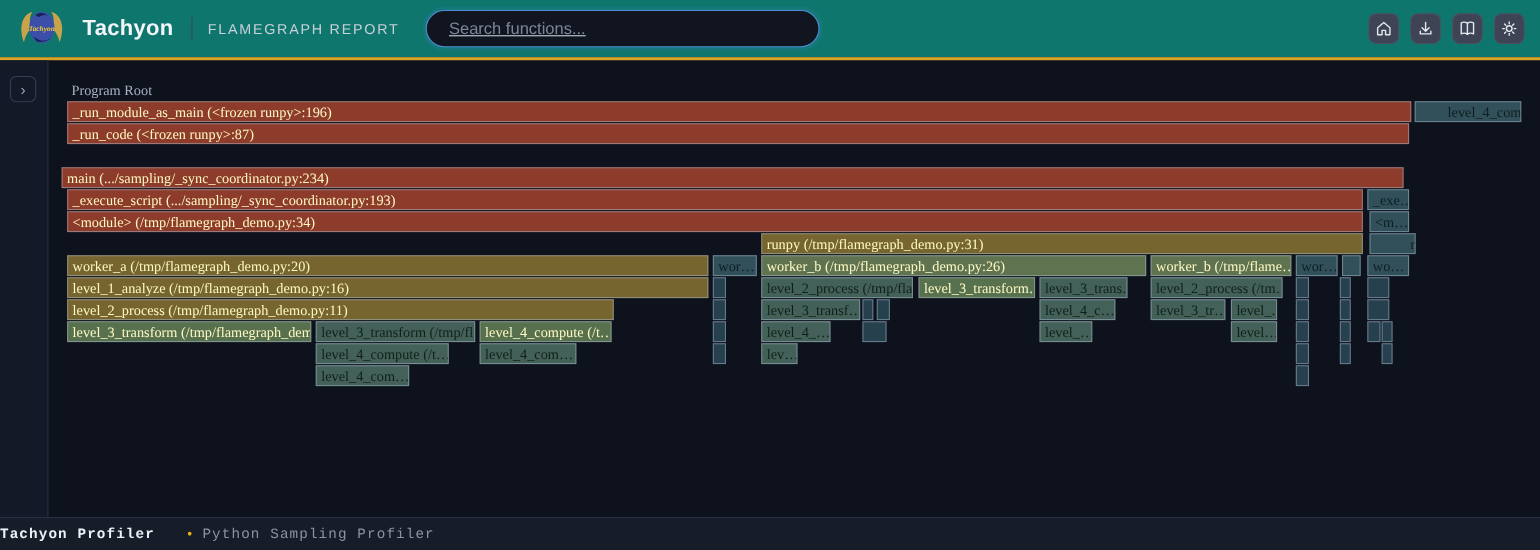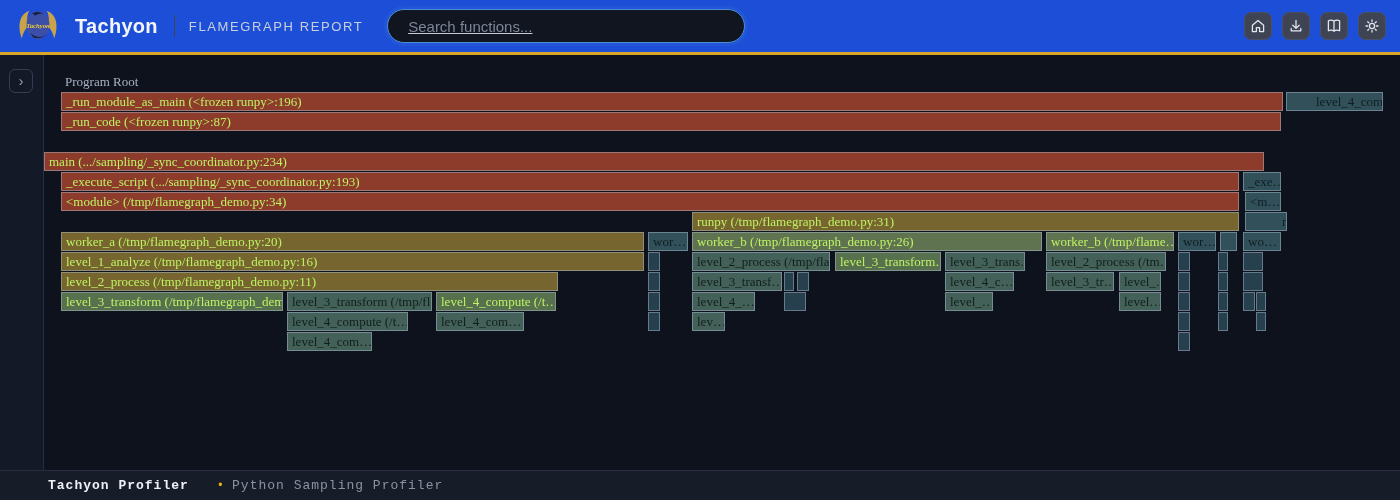--- a/index.html
+++ b/index.html
@@ -1,21 +1,21 @@
 <!DOCTYPE html>
 <html><head>
 <meta charset="utf-8">
 <style>
   * { margin:0; padding:0; box-sizing:border-box; }
   html,body { width:1400px; height:500px; overflow:hidden; background:#0d121d;
               font-family:"Liberation Sans", sans-serif; }
 
   
   .header { position:absolute; left:0; top:0; width:1400px; height:52px;
-            background:#1d4ed8; display:flex; align-items:center; }
+            background:#0f766e; display:flex; align-items:center; }
   .accent-line { position:absolute; left:0; top:52px; width:1400px; height:3px; background:#d9a427; }
   .logo { width:46px; height:42px; margin-left:15px; flex:0 0 auto; }
   .app-title { color:#f2f5f9; font-size:20px; font-weight:700; margin-left:14px; letter-spacing:.3px; }
   .hdr-divider { width:1px; height:22px; background:#3c4456; margin:0 14px 0 16px; }
   .report-label { color:#c9d0dc; font-size:13px; letter-spacing:1.6px; }
   .search-wrap { margin-left:24px; }
   .search-input { width:358px; height:34px; background:#10151f; border:1.5px solid #4a8fd4;
                   border-radius:17px; color:#c5cddb; font-size:15px; padding:0 20px;
                   outline:none; box-shadow:0 0 0 3px rgba(74,143,212,.12);
                   font-family:"Liberation Sans", sans-serif;text-decoration:underline; }
@@ -31,36 +31,36 @@
   .sidebar { position:absolute; left:0; top:0; width:44px; height:100%;
              background:#141927; border-right:1px solid #272e41; }
   .sb-toggle { position:absolute; left:9px; top:14px; width:24px; height:24px;
                border:1px solid #353d50; border-radius:6px; background:transparent;
                color:#9aa3b5; font-size:14px; line-height:22px; text-align:center; cursor:pointer; }
   .flame-root-label { position:absolute; left:65px; top:19px;
                       font-family:"Liberation Serif", serif; font-size:13px; color:#a9b2c4; }
   #flame-layer { position:absolute; left:0; top:0; width:100%; height:100%; }
   .fblock { position:absolute; height:19px; border:1px solid rgba(178,196,214,.45);
             font-family:"Liberation Serif", serif; font-size:13px; line-height:17px;
-            color:#bef264; padding:0 4px; white-space:nowrap; overflow:hidden;
+            color:#fef9c3; padding:0 4px; white-space:nowrap; overflow:hidden;
             cursor:pointer; }
   .c-red      { background:#8d3b2a; }
   .c-olive    { background:#76652e; }
   .c-green    { background:#5f7351; }
   .c-gteal    { background:#57704e; }
   .c-teal     { background:#436059; color:#102019; }
   .c-tealdark { background:#32505a; color:#0e1e22; }
   .c-coldark  { background:#27404e; }
 
   
   .statusbar { position:absolute; left:0; top:470px; width:1400px; height:30px;
                background:#171c29; border-top:1px solid #272e41;
                display:flex; align-items:center;
                font-family:"Liberation Mono", monospace; font-size:13px; }
-  .status-app { color:#eef1f6; font-weight:700; margin-left:48px; letter-spacing:1px; }
+  .status-app { color:#eef1f6; font-weight:700; letter-spacing:1px; }
   .status-dot { color:#e8b413; margin:0 8px 0 28px; font-size:12px; }
   .status-sub { color:#8b93a3; letter-spacing:1px; }
 </style>
 </head>
 <body>
 
 <div class="header">
   <svg class="logo" viewBox="0 0 48 42">
     <path d="M15 5 C5 8 2 20 7 34 C9 27 11 23 15 21 C12 16 12 10 15 5 Z" fill="#c9a34a"></path>
     <path d="M33 5 C43 8 46 20 41 34 C39 27 37 23 33 21 C36 16 36 10 33 5 Z" fill="#c9a34a"></path>
@@ -100,21 +100,21 @@
   </div>
 </div>
 <div class="accent-line"></div>
 
 <div class="main">
   <div id="flame-layer">
     <div class="flame-root-label">Program Root</div>
   <div class="fblock c-red" style="left: 61px; top: 37px; width: 1222px;">_run_module_as_main (&lt;frozen runpy&gt;:196)</div>
       <div class="fblock c-tealdark" style="left: 1286px; top: 37px; width: 97px; padding-left: 29px;">level_4_comput…</div>
       <div class="fblock c-red" style="left: 61px; top: 57px; width: 1220px;">_run_code (&lt;frozen runpy&gt;:87)</div>
-      <div class="fblock c-red" style="left: 44px; top: 97px; width: 1220px;">main (.../sampling/_sync_coordinator.py:234)</div>
+      <div class="fblock c-red" style="left: 56px; top: 97px; width: 1220px;">main (.../sampling/_sync_coordinator.py:234)</div>
       <div class="fblock c-red" style="left: 61px; top: 117px; width: 1178px;">_execute_script (.../sampling/_sync_coordinator.py:193)</div>
       <div class="fblock c-tealdark" style="left: 1243px; top: 117px; width: 38px;">_exe…</div>
       <div class="fblock c-red" style="left: 61px; top: 137px; width: 1178px;">&lt;module&gt; (/tmp/flamegraph_demo.py:34)</div>
       <div class="fblock c-tealdark" style="left: 1245px; top: 137px; width: 36px;">&lt;m…</div>
       <div class="fblock c-olive" style="left: 692px; top: 157px; width: 547px;">runpy (/tmp/flamegraph_demo.py:31)</div>
       <div class="fblock c-tealdark" style="left: 1245px; top: 157px; width: 36px; padding-left: 36px;">ma…</div>
       <div class="fblock c-olive" style="left: 61px; top: 177px; width: 583px;">worker_a (/tmp/flamegraph_demo.py:20)</div>
       <div class="fblock c-tealdark" style="left: 648px; top: 177px; width: 40px;">wor…</div>
       <div class="fblock c-green" style="left: 692px; top: 177px; width: 350px;">worker_b (/tmp/flamegraph_demo.py:26)</div>
       <div class="fblock c-green" style="left: 1046px; top: 177px; width: 128px;">worker_b (/tmp/flame…</div>

